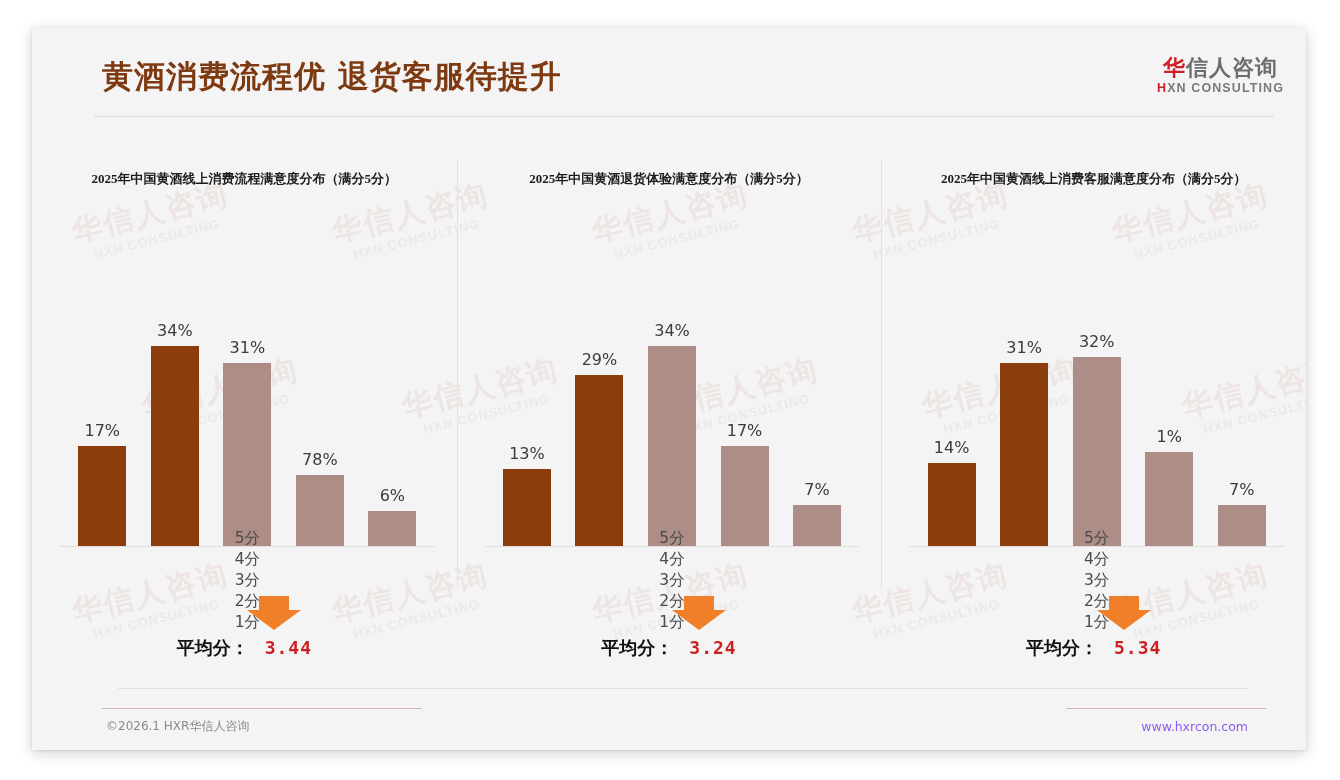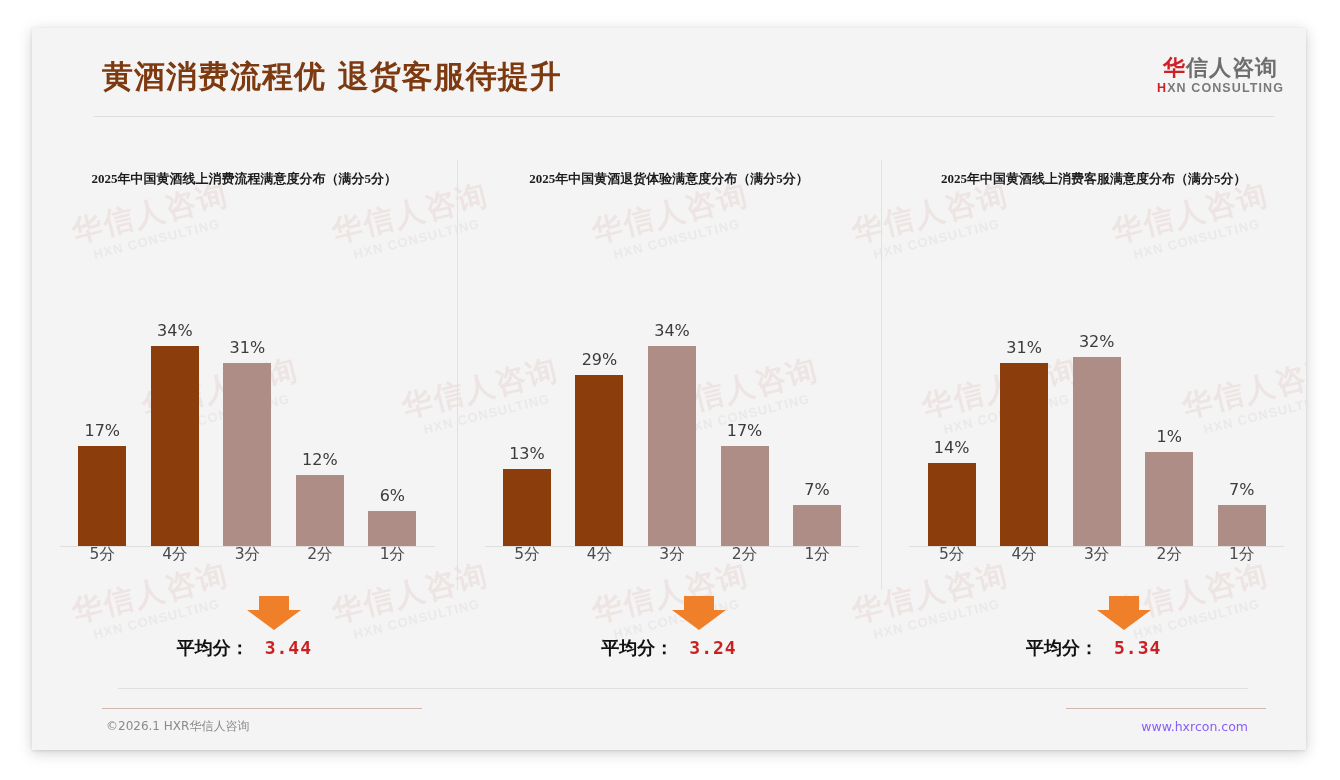--- a/index.html
+++ b/index.html
@@ -183,23 +183,24 @@
     left: -6px;
     right: -6px;
     bottom: -1px;
     height: 1px;
     background: #e0dede;
   }
   .cats {
     position: absolute;
     left: 34px;
     right: 28px;
-    top: 396px;
+    top: 380px;
     display: flex;
-    justify-content: flex-end;
+    justify-content: flex-start;
+    flex-direction: column;
   }
   .cat {
     flex: 1 1 0;
     text-align: center;
     font-size: 15.5px;
     color: #4a4a4a;
     font-family: "DejaVu Sans", "Liberation Sans", sans-serif;
   }
 
   
@@ -399,21 +400,21 @@
             </div>
             <div class="bar-slot">
               <div class="bar-value">34%</div>
               <div class="bar" style="height: 200px; background: rgb(140, 61, 12);"></div>
             </div>
             <div class="bar-slot">
               <div class="bar-value">31%</div>
               <div class="bar" style="height: 183px; background: rgb(173, 141, 133);"></div>
             </div>
             <div class="bar-slot">
-              <div class="bar-value">12%</div>
+              <div class="bar-value">78%</div>
               <div class="bar" style="height: 71px; background: rgb(173, 141, 133);"></div>
             </div>
             <div class="bar-slot">
               <div class="bar-value">6%</div>
               <div class="bar" style="height: 35px; background: rgb(173, 141, 133);"></div>
             </div>
           </div>
           <div class="axis-line"></div>
         </div>
         <div class="cats">

